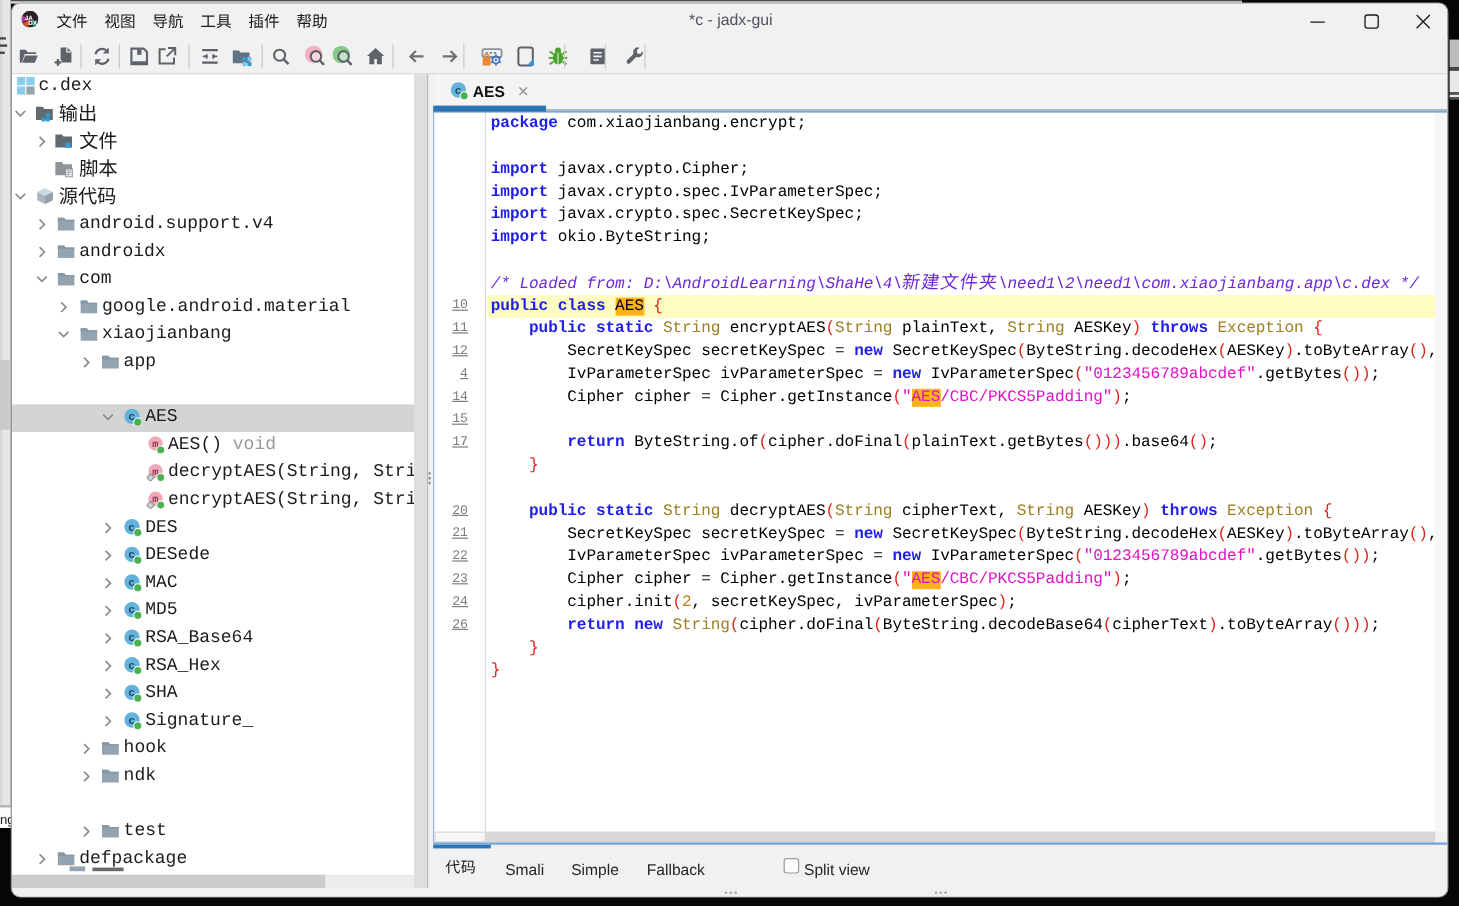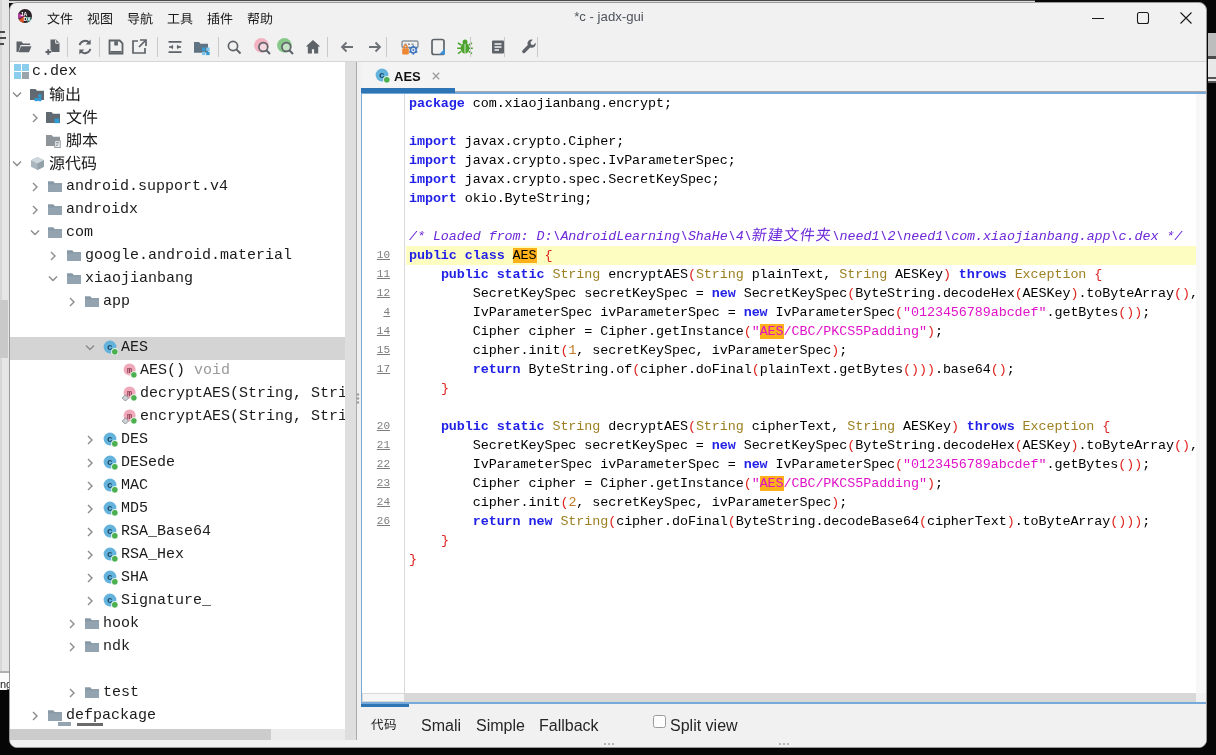--- a/index.html
+++ b/index.html
@@ -15,21 +15,21 @@
 .num { position:absolute; left:0; width:28px; text-align:right; font-family:"Liberation Mono", monospace; font-size:11px; line-height:19px; color:#7d7d7d;text-decoration:underline; }
 .k { color:#1f1fe8; font-weight:bold; }
 .t { color:#9c8022; }
 .s { color:#e012c8; }
 .r { color:#df241f; }
 .n { color:#c07b24; }
 .cm { color:#6d28d9; font-style:italic; }
 .hl { background:#fcb11b; }
 .tb-sep { position:absolute; top:34px; width:1px; height:20px; background:#c9c9c9; }
 .tbi { position:absolute; top:35px; }
-.btab { position:absolute; top:714px; font-size:16px; color:#262626; }
+.btab { position:absolute; top:714px; font-size:13px; color:#262626; }
 </style></head><body>
 
 <svg width="0" height="0" style="position:absolute">
 <defs>
 <path id="g0" d="M42.3 5.7C45.3 10.6 48.5 17.3 49.7 21.4L58.0 18.7C56.6 14.6 53.1 8.1 50.1 3.3ZM5.0 21.6V29.0H20.6C26.5 44.2 34.4 57.3 44.7 68.0C33.7 77.2 20.2 84.0 3.6 88.7C5.1 90.5 7.5 94.0 8.3 95.8C25.0 90.4 38.9 83.2 50.2 73.4C61.5 83.4 75.1 90.8 91.5 95.3C92.8 93.2 95.0 90.0 96.7 88.4C80.7 84.4 67.1 77.3 56.0 67.9C66.1 57.6 73.8 44.8 79.6 29.0H95.4V21.6ZM50.4 62.7C41.0 53.2 33.6 41.8 28.4 29.0H71.1C66.1 42.5 59.2 53.6 50.4 62.7Z"></path>
 <path id="g1" d="M31.7 53.9V61.2H60.4V96.0H67.9V61.2H95.3V53.9H67.9V31.8H90.9V24.5H67.9V5.2H60.4V24.5H47.0C48.3 20.0 49.4 15.2 50.4 10.5L43.2 9.0C40.9 22.1 36.7 35.0 30.9 43.3C32.7 44.2 35.9 46.0 37.3 47.1C40.0 42.9 42.5 37.6 44.6 31.8H60.4V53.9ZM26.8 4.4C21.4 19.5 12.6 34.5 3.2 44.3C4.5 46.0 6.7 49.9 7.5 51.7C10.7 48.3 13.7 44.3 16.7 40.0V95.8H23.9V28.3C27.7 21.3 31.1 13.9 33.9 6.5Z"></path>
 <path id="g2" d="M45.0 8.9V62.1H52.3V15.5H83.2V62.1H90.7V8.9ZM15.4 7.6C19.0 11.5 22.9 17.0 24.7 20.7L30.8 16.7C29.0 13.2 25.0 8.0 21.1 4.2ZM63.7 23.1V42.6C63.7 58.3 60.7 77.4 35.4 90.5C36.9 91.7 39.3 94.5 40.2 96.1C55.2 88.2 63.1 77.5 67.1 66.6V86.0C67.1 92.7 69.8 94.5 76.6 94.5H85.7C94.4 94.5 95.5 90.4 96.5 74.7C94.6 74.2 92.1 73.2 90.2 71.7C89.8 86.1 89.3 88.8 85.8 88.8H77.7C74.9 88.8 74.1 88.0 74.1 85.2V60.4H69.0C70.5 54.3 70.9 48.3 70.9 42.8V23.1ZM6.3 21.2V28.1H30.5C24.7 40.8 14.2 53.3 3.9 60.3C5.0 61.7 6.8 65.5 7.4 67.6C11.3 64.7 15.2 61.1 19.0 57.0V95.9H26.1V52.8C29.6 57.3 33.9 63.0 35.9 66.1L40.7 60.1C38.8 57.9 31.8 49.9 28.0 45.8C32.8 39.0 36.9 31.4 39.7 23.6L35.7 20.9L34.3 21.2Z"></path>
 <path id="g3" d="M37.5 60.1C45.5 61.8 55.7 65.3 61.3 68.1L64.4 63.0C58.8 60.4 48.7 57.1 40.7 55.5ZM27.5 72.8C41.3 74.5 58.6 78.5 68.2 81.9L71.5 76.3C61.8 73.1 44.5 69.2 31.0 67.7ZM8.4 8.4V96.0H15.6V91.8H84.2V96.0H91.7V8.4ZM15.6 85.1V15.2H84.2V85.1ZM41.4 17.2C36.4 25.4 27.8 33.2 19.2 38.3C20.8 39.3 23.4 41.6 24.5 42.8C27.5 40.8 30.6 38.4 33.7 35.7C36.7 38.9 40.4 41.9 44.4 44.6C35.9 48.6 26.3 51.6 17.4 53.4C18.7 54.8 20.3 57.7 21.0 59.5C30.8 57.2 41.3 53.5 50.8 48.4C59.1 52.9 68.6 56.3 78.1 58.4C79.0 56.6 80.9 54.0 82.3 52.7C73.5 51.1 64.7 48.4 56.9 44.8C64.4 39.9 70.7 34.2 74.9 27.4L70.6 24.9L69.5 25.2H43.6C45.1 23.3 46.5 21.4 47.7 19.4ZM37.8 31.7 38.5 31.0H64.4C60.8 34.9 56.0 38.4 50.6 41.5C45.5 38.6 41.1 35.3 37.8 31.7Z"></path>
 <path id="g4" d="M21.1 69.8C27.4 75.0 34.5 82.7 37.4 87.9L43.0 82.9C39.9 78.0 33.1 71.0 27.0 65.9H64.8V86.9C64.8 88.4 64.2 88.9 62.2 89.0C60.3 89.0 53.1 89.1 45.7 88.9C46.8 90.8 48.0 93.6 48.4 95.6C58.0 95.6 64.1 95.6 67.7 94.5C71.3 93.5 72.5 91.5 72.5 87.1V65.9H94.4V58.9H72.5V51.1H64.8V58.9H6.2V65.9H25.6ZM13.5 11.0V37.2C13.5 46.6 18.5 48.6 35.0 48.6C38.7 48.6 70.9 48.6 74.9 48.6C87.5 48.6 90.8 46.2 92.1 35.9C89.8 35.6 86.8 34.7 84.8 33.6C84.0 41.0 82.6 42.4 74.4 42.4C67.4 42.4 39.7 42.4 34.4 42.4C23.3 42.4 21.3 41.3 21.3 37.1V31.8H82.6V8.0H13.5ZM21.3 14.6H75.2V25.1H21.3Z"></path>
 <path id="g5" d="M20.0 28.8C22.2 33.3 24.8 39.3 25.9 43.2L30.9 41.0C29.7 37.3 27.1 31.4 24.8 26.9ZM19.8 59.6C22.4 64.4 25.6 70.9 26.9 75.0L32.0 72.7C30.5 68.7 27.3 62.4 24.5 57.5ZM59.6 5.1C62.1 9.9 65.2 16.4 66.5 20.6L73.8 18.1C72.3 14.0 69.2 7.7 66.5 2.9ZM43.9 20.6V27.4H94.9V20.6ZM52.7 37.2V59.0C52.7 69.4 51.5 82.8 41.7 92.3C43.5 93.1 46.4 95.2 47.5 96.4C57.9 86.2 59.7 70.8 59.7 59.1V43.9H76.9V83.1C76.9 90.0 77.3 91.7 78.8 93.1C80.2 94.4 82.2 94.9 84.1 94.9C85.2 94.9 87.5 94.9 88.6 94.9C90.4 94.9 92.2 94.6 93.4 93.7C94.6 92.8 95.4 91.5 95.9 89.5C96.3 87.5 96.7 81.8 96.8 77.2C95.0 76.7 93.0 75.6 91.7 74.5C91.6 79.5 91.5 83.4 91.3 85.2C91.1 86.8 90.8 87.7 90.4 88.1C90.0 88.4 89.2 88.5 88.4 88.5C87.7 88.5 86.5 88.5 86.0 88.5C85.3 88.5 84.8 88.4 84.4 88.1C84.1 87.7 83.9 86.2 83.9 83.6V37.2ZM34.6 22.1V47.6H17.6V22.1ZM4.0 47.6V53.8H11.0C11.0 66.3 10.4 82.0 3.4 93.0C5.0 93.7 8.0 95.5 9.2 96.7C16.5 85.2 17.6 67.3 17.6 53.8H34.6V87.1C34.6 88.3 34.1 88.7 32.9 88.7C31.7 88.8 27.9 88.8 23.6 88.7C24.6 90.4 25.6 93.4 25.8 95.2C32.0 95.2 35.6 95.1 38.1 93.9C40.4 92.8 41.2 90.7 41.2 87.1V15.9H26.5C27.8 12.6 29.3 8.6 30.6 4.8L23.0 3.3C22.3 6.9 21.1 12.0 19.9 15.9H11.0V47.6Z"></path>
@@ -460,21 +460,20 @@
 <div class="ln" style="top:152px"><span class="k">public</span> <span class="k">class</span> <span class="hl">AES</span> <span class="r">{</span></div>
 <div class="num" style="top:171px">11</div>
 <div class="ln" style="top:171px">    <span class="k">public</span> <span class="k">static</span> <span class="t">String</span> encryptAES<span class="r">(</span><span class="t">String</span> plainText, <span class="t">String</span> AESKey<span class="r">)</span> <span class="k">throws</span> <span class="t">Exception</span> <span class="r">{</span></div>
 <div class="num" style="top:190px">12</div>
 <div class="ln" style="top:190px">        SecretKeySpec secretKeySpec = <span class="k">new</span> SecretKeySpec<span class="r">(</span>ByteString.decodeHex<span class="r">(</span>AESKey<span class="r">)</span>.toByteArray<span class="r">()</span>, ;</div>
 <div class="num" style="top:209px">4</div>
 <div class="ln" style="top:209px">        IvParameterSpec ivParameterSpec = <span class="k">new</span> IvParameterSpec<span class="r">(</span><span class="s">"0123456789abcdef"</span>.getBytes<span class="r">())</span>;</div>
 <div class="num" style="top:228px">14</div>
 <div class="ln" style="top:228px">        Cipher cipher = Cipher.getInstance<span class="r">(</span><span class="s">"<span class="hl">AES</span>/CBC/PKCS5Padding"</span><span class="r">)</span>;</div>
 <div class="num" style="top:247px">15</div>
-<div class="ln" style="top:247px">        cipher.init<span class="r">(</span><span class="n">1</span>, secretKeySpec, ivParameterSpec<span class="r">)</span>;</div>
 <div class="num" style="top:266px">17</div>
 <div class="ln" style="top:266px">        <span class="k">return</span> ByteString.of<span class="r">(</span>cipher.doFinal<span class="r">(</span>plainText.getBytes<span class="r">()))</span>.base64<span class="r">()</span>;</div>
 <div class="ln" style="top:285px">    <span class="r">}</span></div>
 <div class="num" style="top:323px">20</div>
 <div class="ln" style="top:323px">    <span class="k">public</span> <span class="k">static</span> <span class="t">String</span> decryptAES<span class="r">(</span><span class="t">String</span> cipherText, <span class="t">String</span> AESKey<span class="r">)</span> <span class="k">throws</span> <span class="t">Exception</span> <span class="r">{</span></div>
 <div class="num" style="top:342px">21</div>
 <div class="ln" style="top:342px">        SecretKeySpec secretKeySpec = <span class="k">new</span> SecretKeySpec<span class="r">(</span>ByteString.decodeHex<span class="r">(</span>AESKey<span class="r">)</span>.toByteArray<span class="r">()</span>, ;</div>
 <div class="num" style="top:361px">22</div>
 <div class="ln" style="top:361px">        IvParameterSpec ivParameterSpec = <span class="k">new</span> IvParameterSpec<span class="r">(</span><span class="s">"0123456789abcdef"</span>.getBytes<span class="r">())</span>;</div>
 <div class="num" style="top:380px">23</div>

